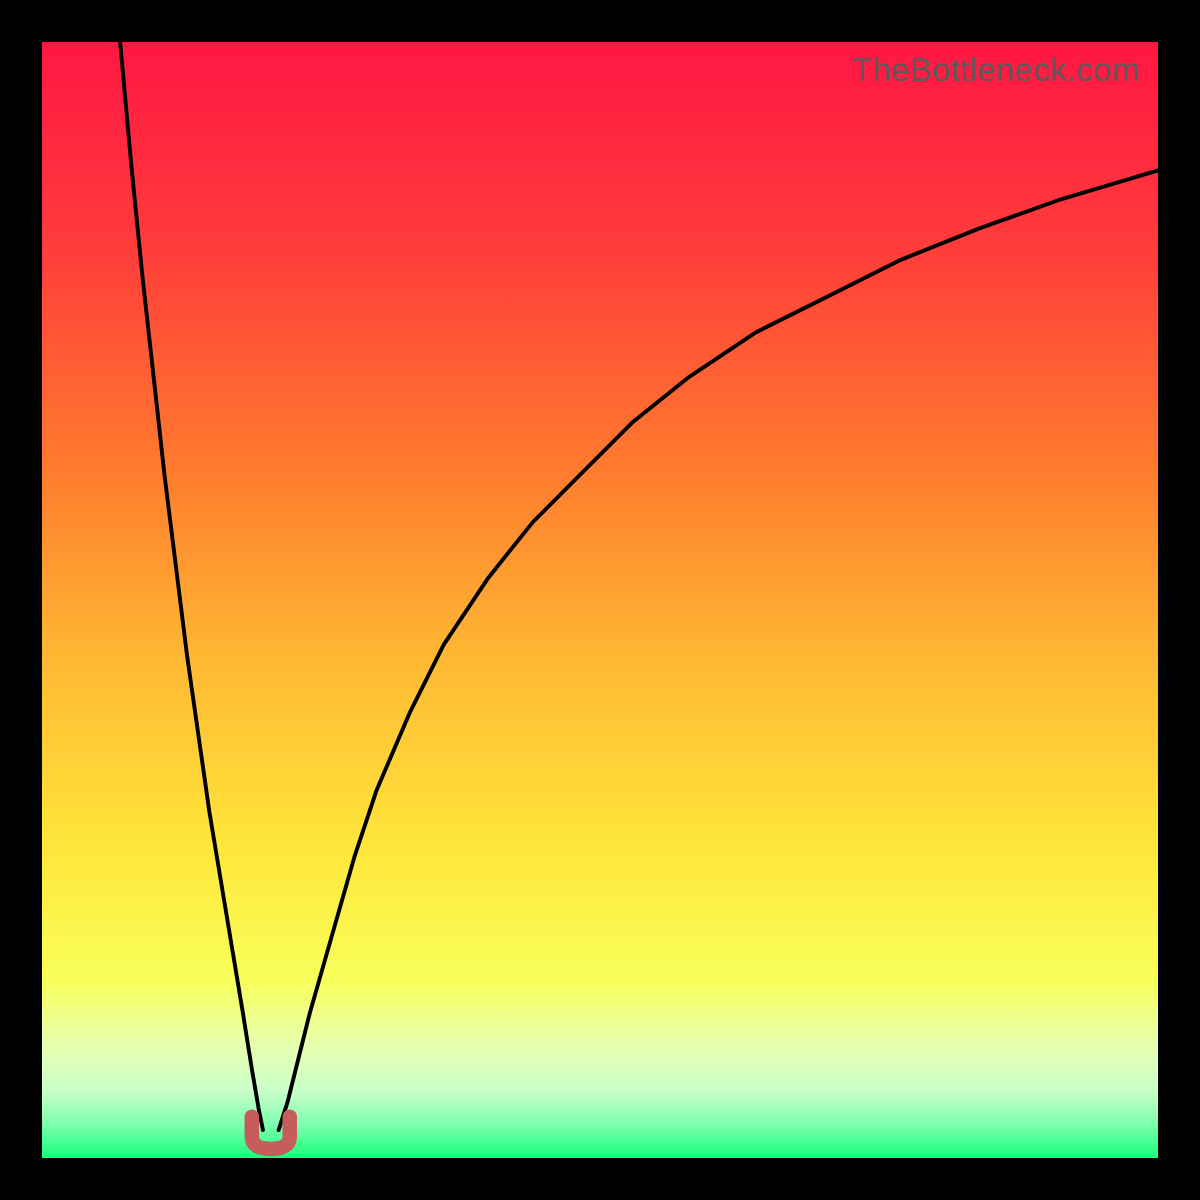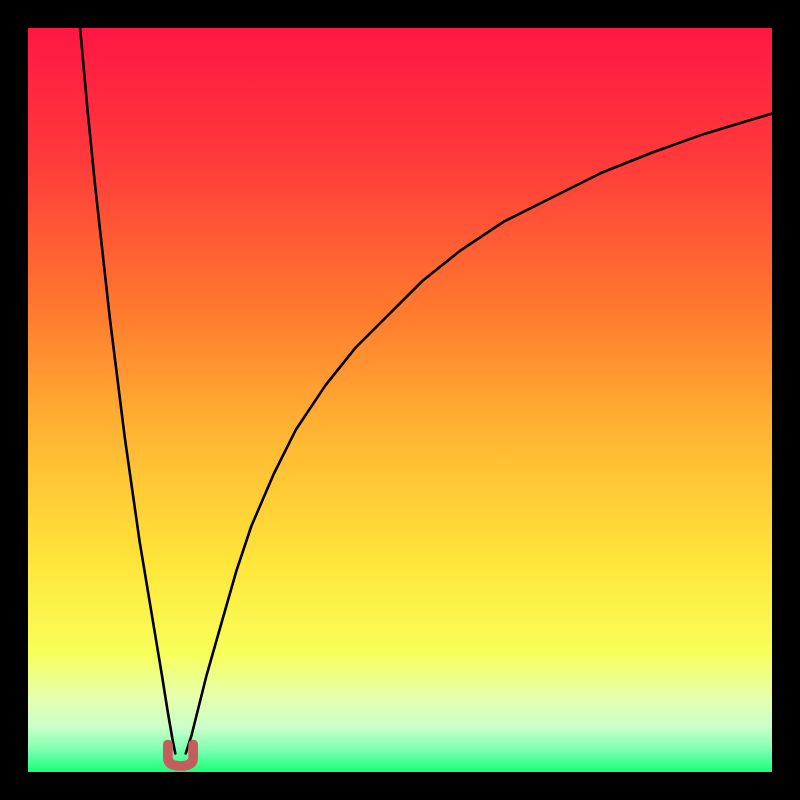--- a/index.html
+++ b/index.html
@@ -66,20 +66,21 @@
             <stop offset="84%" stop-color="#f8ff5a"></stop>
             <stop offset="90%" stop-color="#e6ffb0"></stop>
             <stop offset="94%" stop-color="#c9ffc9"></stop>
             <stop offset="97%" stop-color="#7dffb0"></stop>
             <stop offset="100%" stop-color="#17ff7a"></stop>
           </linearGradient>
       </defs>
       <rect x="0" y="0" width="100" height="100" fill="url(#bg-grad)"></rect>
     </svg>
 
+    <div class="watermark">TheBottleneck.com</div>
 
     <svg class="svg-layer" viewBox="0 0 100 100" preserveAspectRatio="none">
       <path id="left-curve" fill="none" stroke="#000" stroke-width="0.35" stroke-linecap="round" stroke-linejoin="round" d="M7.000 0.000 L8.000 11.000 L9.000 21.000 L10.000 30.000 L11.000 39.000 L12.000 47.000 L13.000 55.000 L14.000 62.000 L15.000 69.000 L16.000 75.000 L17.000 81.000 L18.000 87.000 L18.800 92.000 L19.400 95.500 L19.800 97.500 "></path>
       <path id="right-curve" fill="none" stroke="#000" stroke-width="0.35" stroke-linecap="round" stroke-linejoin="round" d="M21.200 97.500 L22.000 95.000 L23.000 91.000 L24.000 87.000 L26.000 80.000 L28.000 73.000 L30.000 67.000 L33.000 60.000 L36.000 54.000 L40.000 48.000 L44.000 43.000 L48.000 39.000 L53.000 34.000 L58.000 30.000 L64.000 26.000 L70.000 23.000 L77.000 19.500 L84.000 16.700 L91.000 14.200 L100.000 11.500 "></path>
       <path id="notch-marker" fill="none" stroke-width="1.3" stroke-linecap="round" stroke-linejoin="round" d="M 18.800 96.300
              L 18.800 98.100
              Q 18.800 99.190 20.500 99.190
              Q 22.200 99.190 22.200 98.100
              L 22.200 96.300" stroke="#c75c5c"></path>
     </svg>

